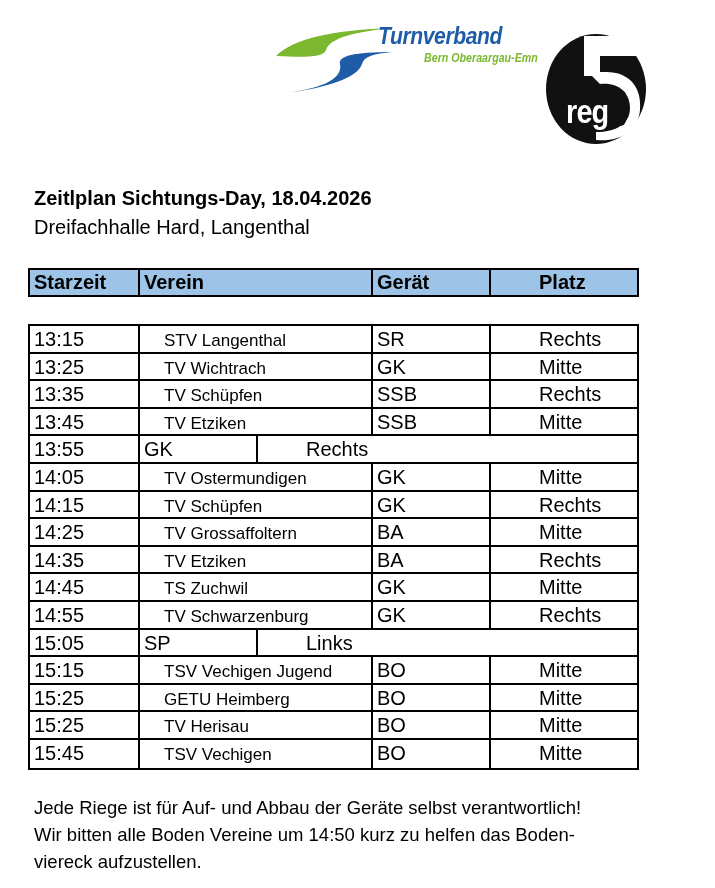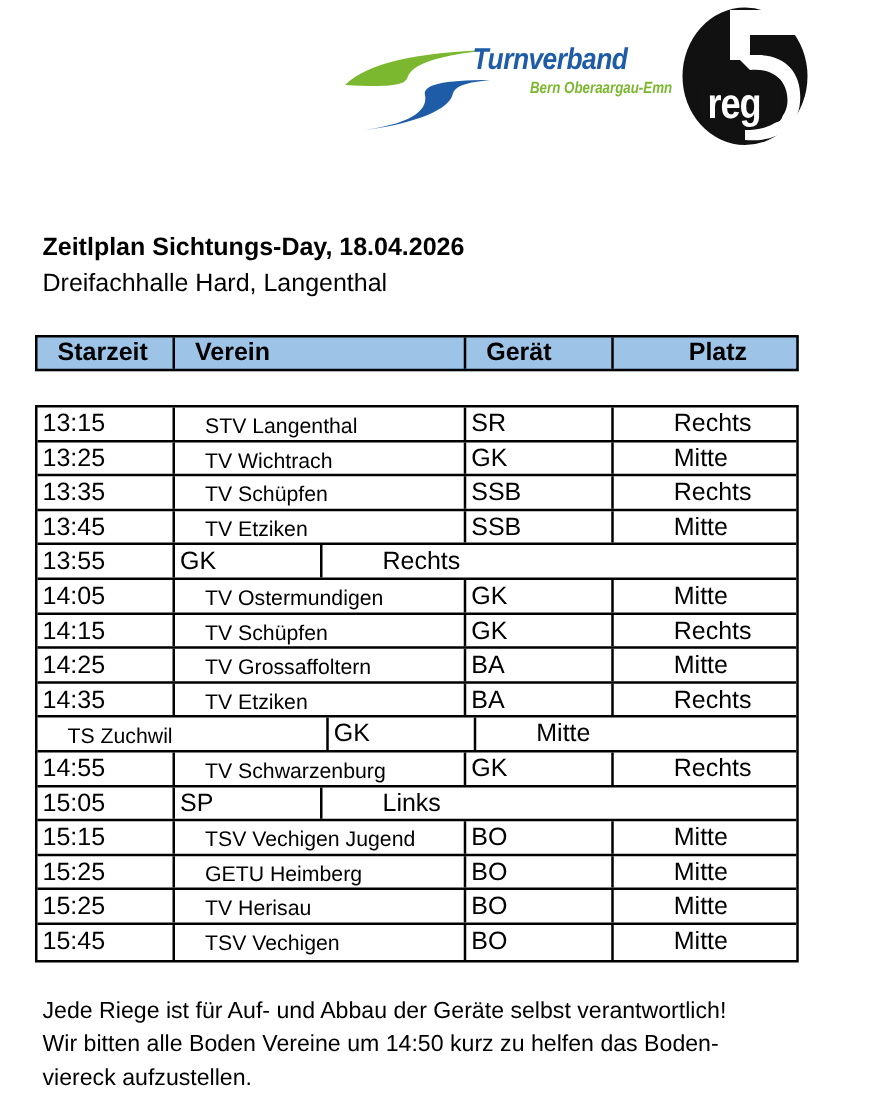--- a/index.html
+++ b/index.html
@@ -1,29 +1,29 @@
 <!DOCTYPE html>
 <html><head>
 <meta charset="utf-8">
 <style>
   html, body { margin: 0; padding: 0; background: #ffffff; }
   body { width: 715px; height: 888px; position: relative; overflow: hidden; font-family: "Liberation Sans", sans-serif; color: #000; }
 
-  .logo-turnverband { position: absolute; left: 274px; top: 28px; width: 270px; height: 80px; }
+  .logo-turnverband { position: absolute; left: 274px; top: 16px; width: 270px; height: 80px; }
   .tv-swoosh { position: absolute; left: 0; top: 0; width: 120px; height: 80px; }
   .tv-title { position: absolute; left: 104px; top: 6px; font-size: 24px; font-weight: bold; font-style: italic; color: #1f5ca8; letter-spacing: -0.5px; white-space: nowrap; transform: scaleX(0.88); transform-origin: left top; }
   .tv-sub { position: absolute; left: 150px; top: 34px; font-size: 13px; font-weight: bold; font-style: italic; color: #7cb82f; white-space: nowrap; transform: scaleX(0.82); transform-origin: left top; }
 
-  .logo-reg5 { position: absolute; left: 544px; top: 4px; width: 104px; height: 114px; }
+  .logo-reg5 { position: absolute; left: 544px; top: 32px; width: 104px; height: 114px; }
 
   .title { position: absolute; left: 34px; top: 187px; font-size: 20px; font-weight: bold; white-space: nowrap; }
   .subtitle { position: absolute; left: 34px; top: 216px; font-size: 20px; white-space: nowrap; }
 
   .hdr { position: absolute; left: 28px; top: 268px; width: 611px; height: 29px; background: #9dc3e6; border: 2px solid #000; box-sizing: border-box; display: flex; }
-  .hdr .c { font-size: 20px; font-weight: bold; line-height: 25px; padding-left: 16px; box-sizing: border-box; white-space: nowrap; }
+  .hdr .c { font-size: 20px; font-weight: bold; line-height: 25px; padding-left: 4px; box-sizing: border-box; white-space: nowrap; }
   .c1 { width: 110px; border-right: 2px solid #000; }
   .c2 { width: 233px; border-right: 2px solid #000; }
   .c3 { width: 118px; border-right: 2px solid #000; }
   .c4 { flex: 1; margin-left: 44px; }
 
   .tbl { position: absolute; left: 28px; top: 324px; width: 611px; border: 2px solid #000; box-sizing: border-box; }
   .row { display: flex; height: 27.6px; border-bottom: 2px solid #000; box-sizing: border-box; }
   .row:last-child { border-bottom: none; }
   .row .c { box-sizing: border-box; padding-left: 4px; white-space: nowrap; overflow: hidden; }
   .row .time { font-size: 20px; line-height: 27px; }
@@ -114,20 +114,21 @@
       <div class="c c3 dev">BA</div>
       <div class="c c4 place">Mitte</div>
     </div>
   <div class="row">
       <div class="c c1 time">14:35</div>
       <div class="c c2 club">TV Etziken</div>
       <div class="c c3 dev">BA</div>
       <div class="c c4 place">Rechts</div>
     </div>
   <div class="row">
+      <div class="c c1 time">14:45</div>
       <div class="c c2 club">TS Zuchwil</div>
       <div class="c c3 dev">GK</div>
       <div class="c c4 place">Mitte</div>
     </div>
   <div class="row">
       <div class="c c1 time">14:55</div>
       <div class="c c2 club">TV Schwarzenburg</div>
       <div class="c c3 dev">GK</div>
       <div class="c c4 place">Rechts</div>
     </div>

